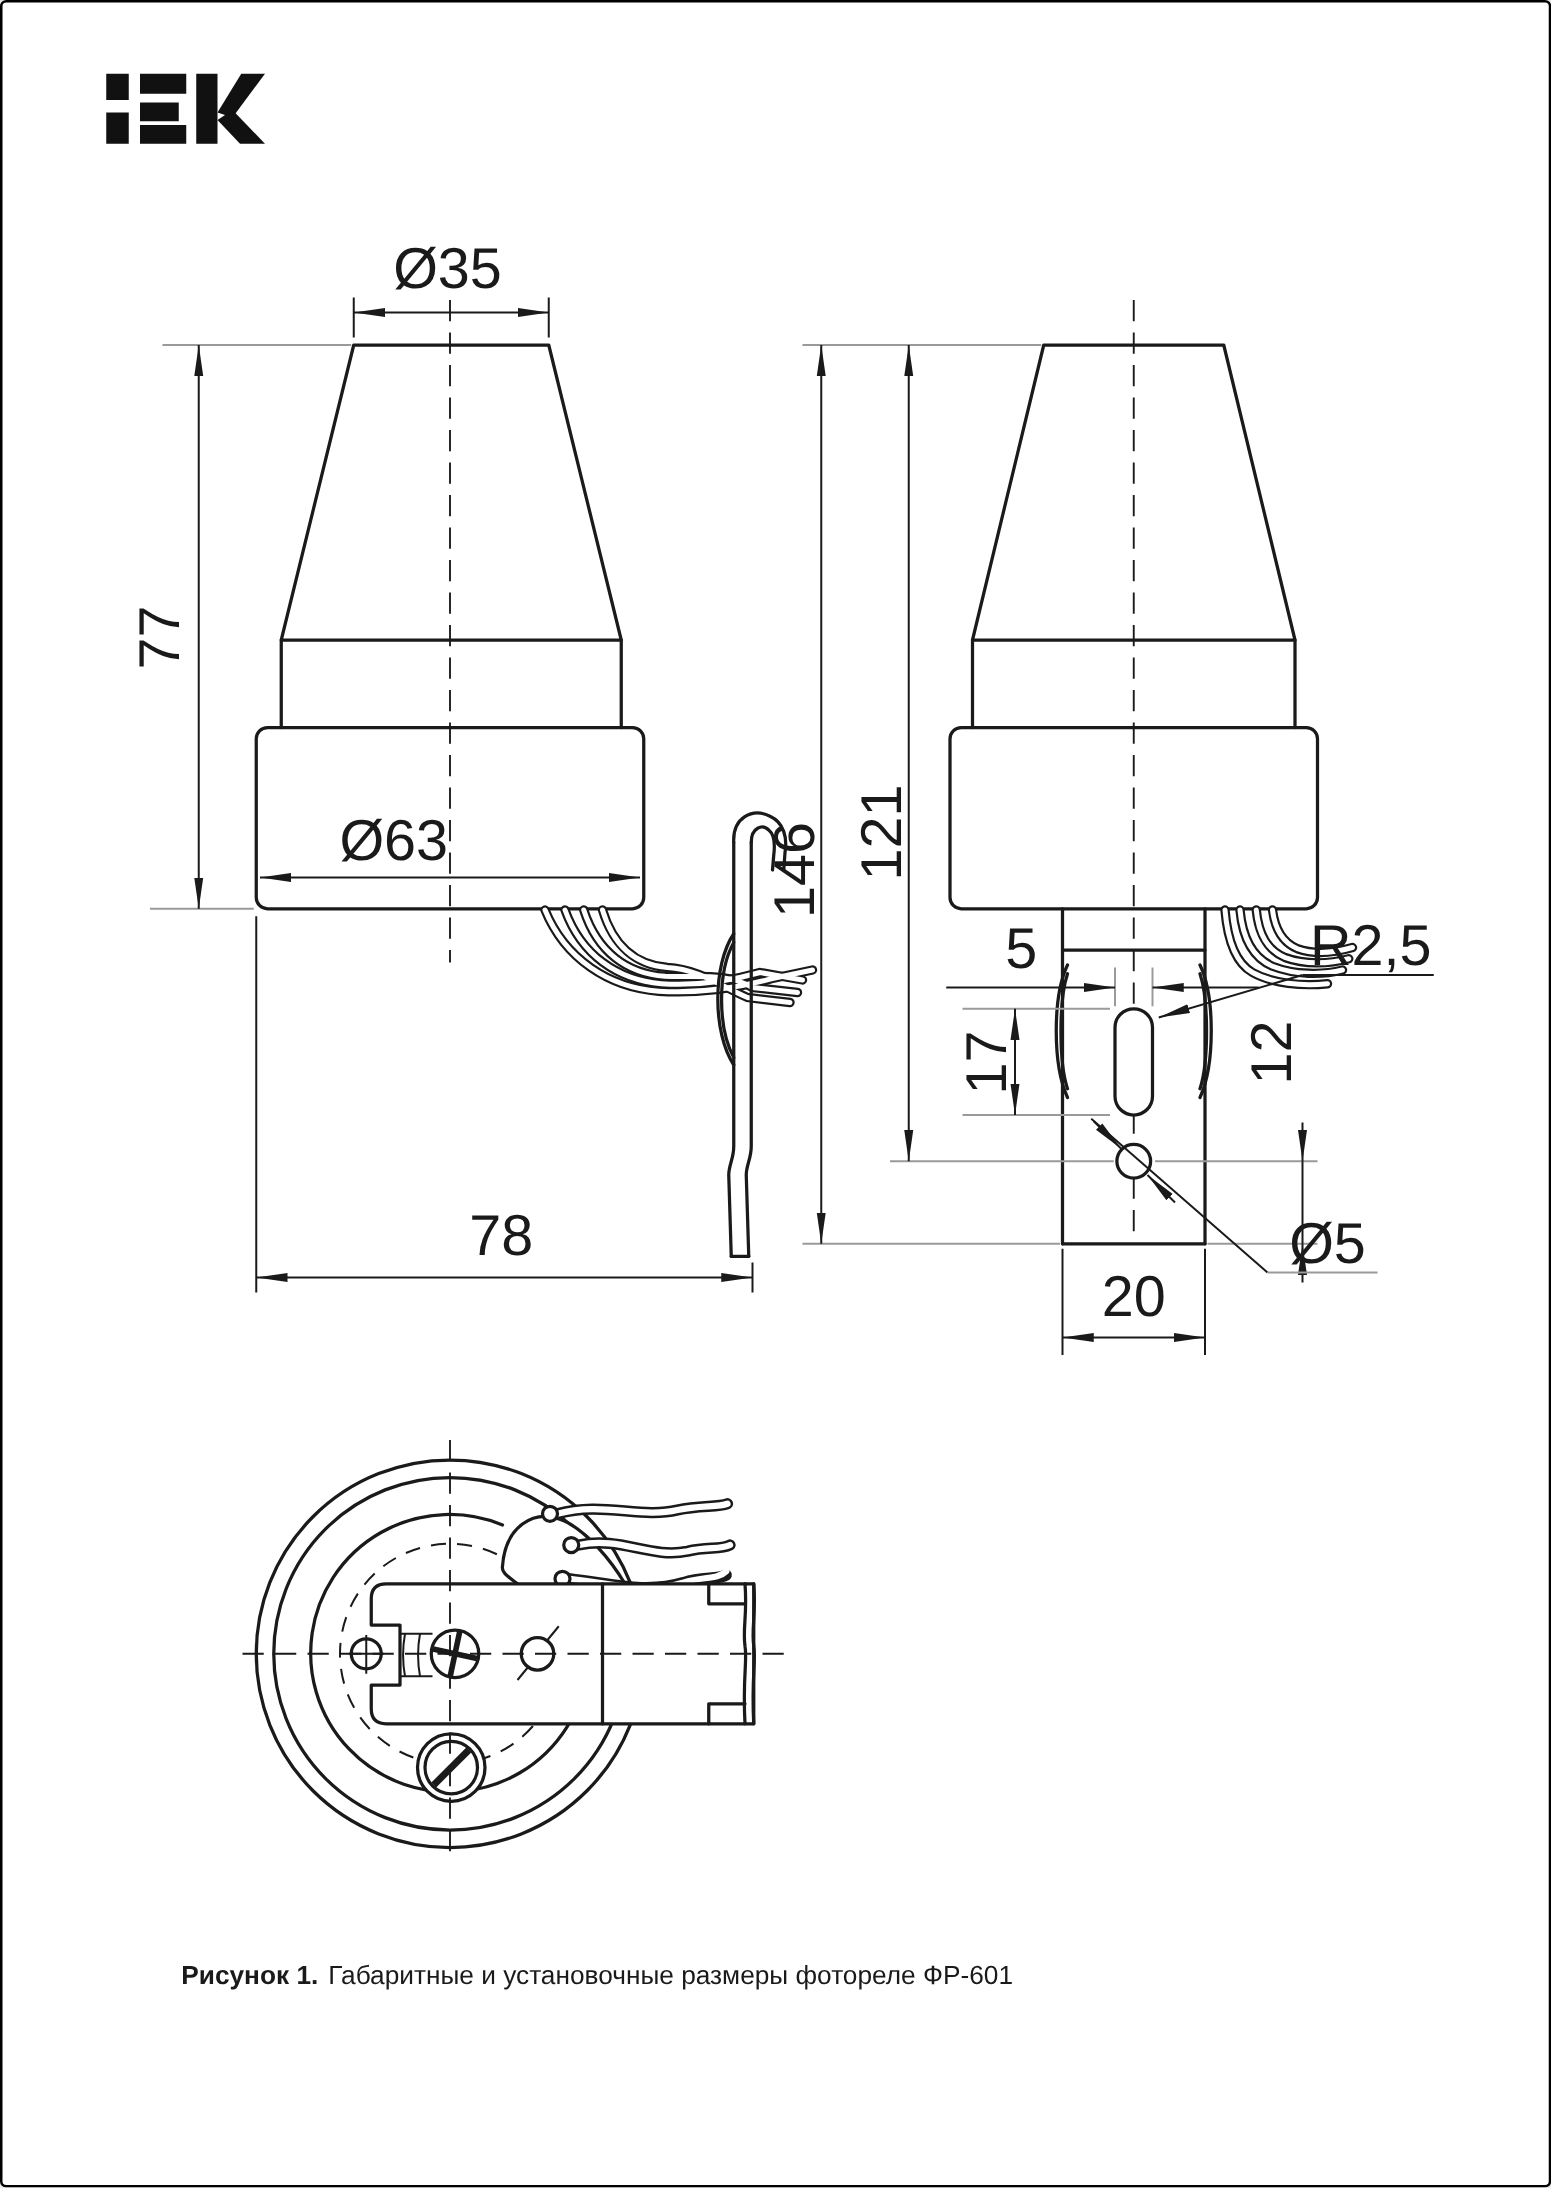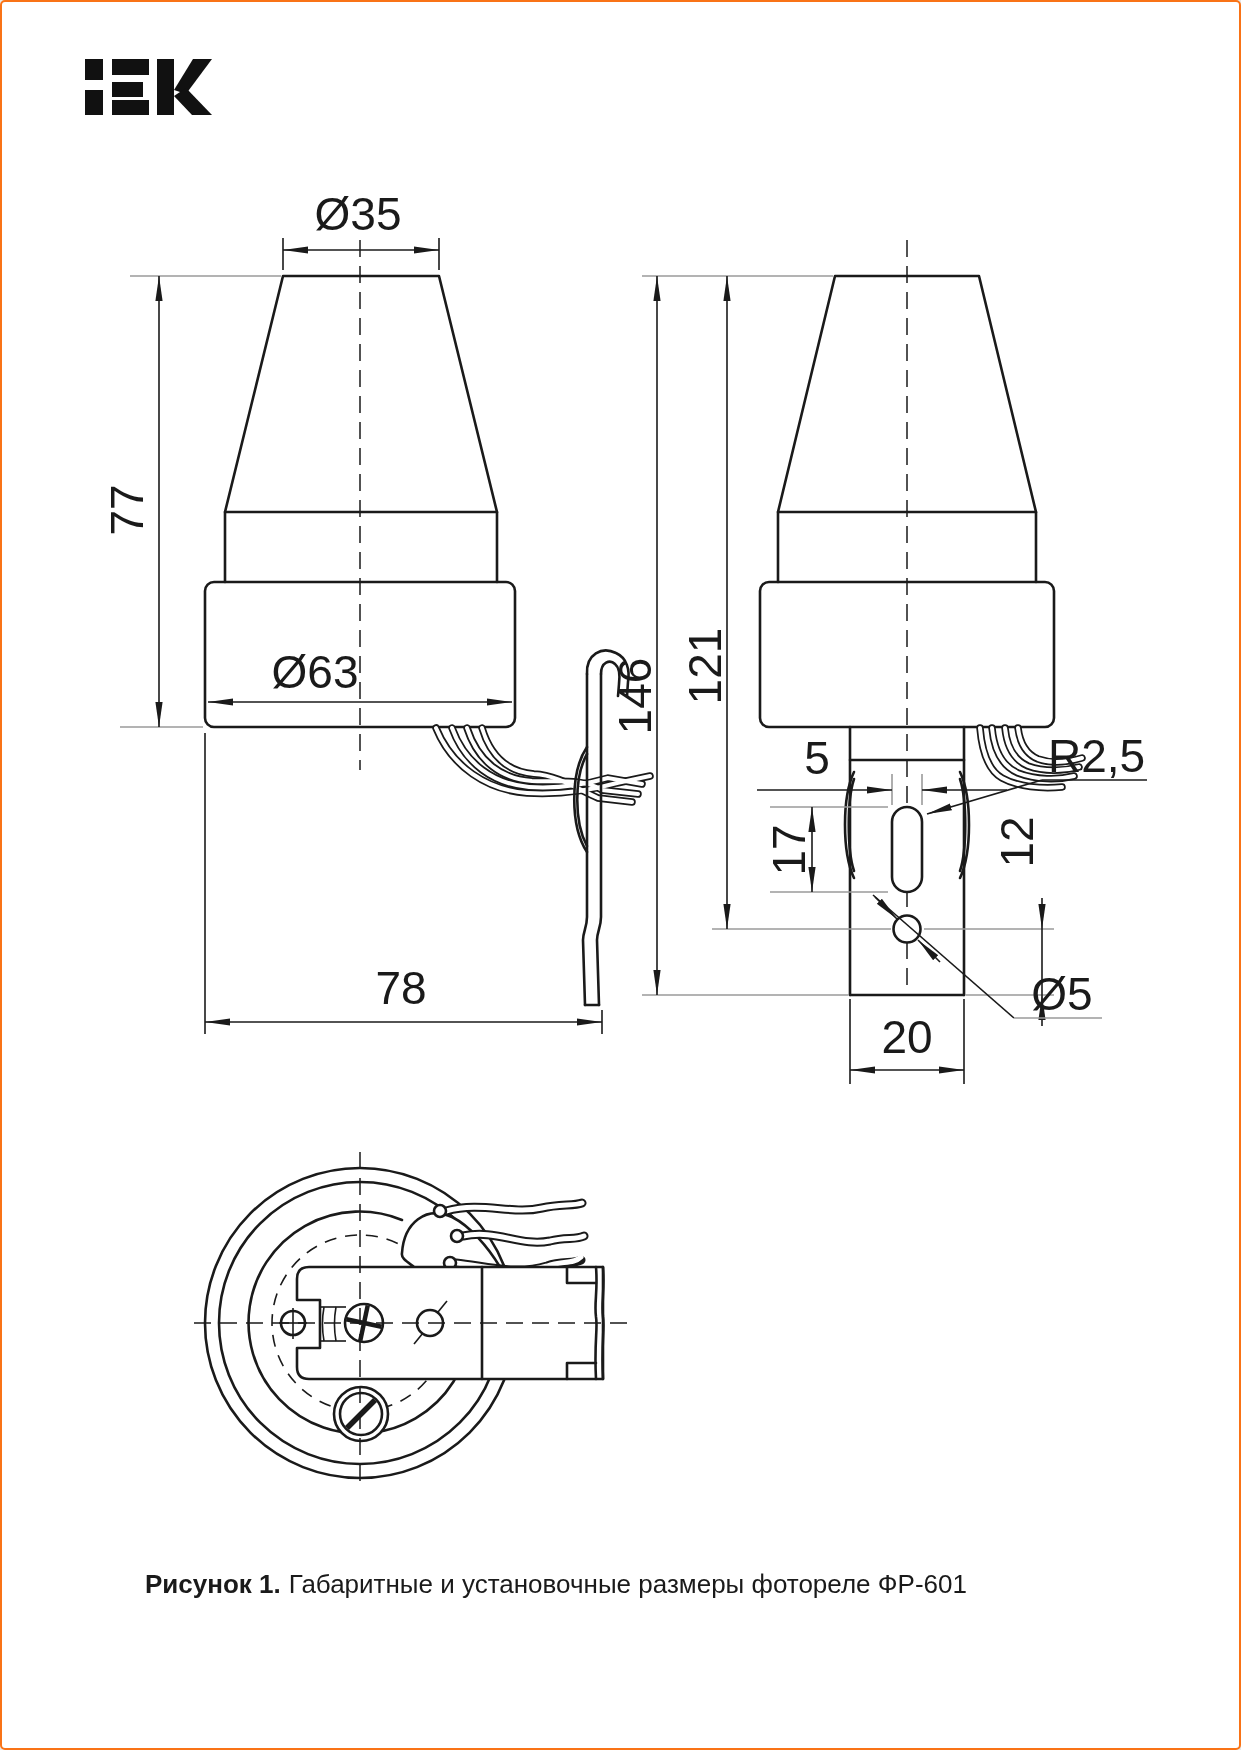--- a/index.html
+++ b/index.html
@@ -1,37 +1,37 @@
 <!DOCTYPE html>
 <html><head>
 <meta charset="utf-8">
 <style>
   html,body{margin:0;padding:0;background:#e8e8e8;}
   #page{
     position:relative;width:1241px;height:1750px;background:#fff;
-    box-sizing:border-box;border:2px solid #f97316;border-radius:5px;
+    box-sizing:border-box;border:2px solid #000000;border-radius:5px;
     font-family:"Liberation Sans", sans-serif;overflow:hidden;
   }
   svg{position:absolute;left:0;top:0;}
   svg text{font-family:"Liberation Sans", sans-serif;fill:#1a1a1a;}
   .dimtext{font-size:46px;}
   .ln{stroke:#1a1a1a;stroke-width:2.6;fill:none;stroke-linejoin:round;stroke-linecap:round;}
   .lnf{stroke:#1a1a1a;stroke-width:2.6;fill:#fff;stroke-linejoin:round;}
   .thin{stroke:#1a1a1a;stroke-width:1.6;fill:none;}
   .ext{stroke:#9a9a9a;stroke-width:1.6;fill:none;}
   .cl{stroke:#1a1a1a;stroke-width:1.5;fill:none;stroke-dasharray:17 9;}
   .dim{stroke:#1a1a1a;stroke-width:1.6;fill:none;}
   .arr{fill:#1a1a1a;}
   .wire-o{stroke:#1a1a1a;stroke-width:7.5;fill:none;stroke-linecap:round;}
   .wire-i{stroke:#ffffff;stroke-width:4;fill:none;stroke-linecap:round;}
   .bwire-o{stroke:#1a1a1a;stroke-width:9;fill:none;stroke-linecap:round;}
   .bwire-i{stroke:#ffffff;stroke-width:5;fill:none;stroke-linecap:round;}
   .logo{fill:#111;}
   #caption{
-    position:absolute;left:143px;top:1567px;font-size:26px;color:#1a1a1a;
+    position:absolute;left:143px;top:1567px;font-size:21px;color:#1a1a1a;
     white-space:nowrap;
   }
   #caption .cap-label{font-weight:700;margin-right:8px;}
 </style>
 </head>
 <body>
 
 <div id="page">
 <svg width="1241" height="1750" viewBox="0 0 1241 1750">
   <defs>

